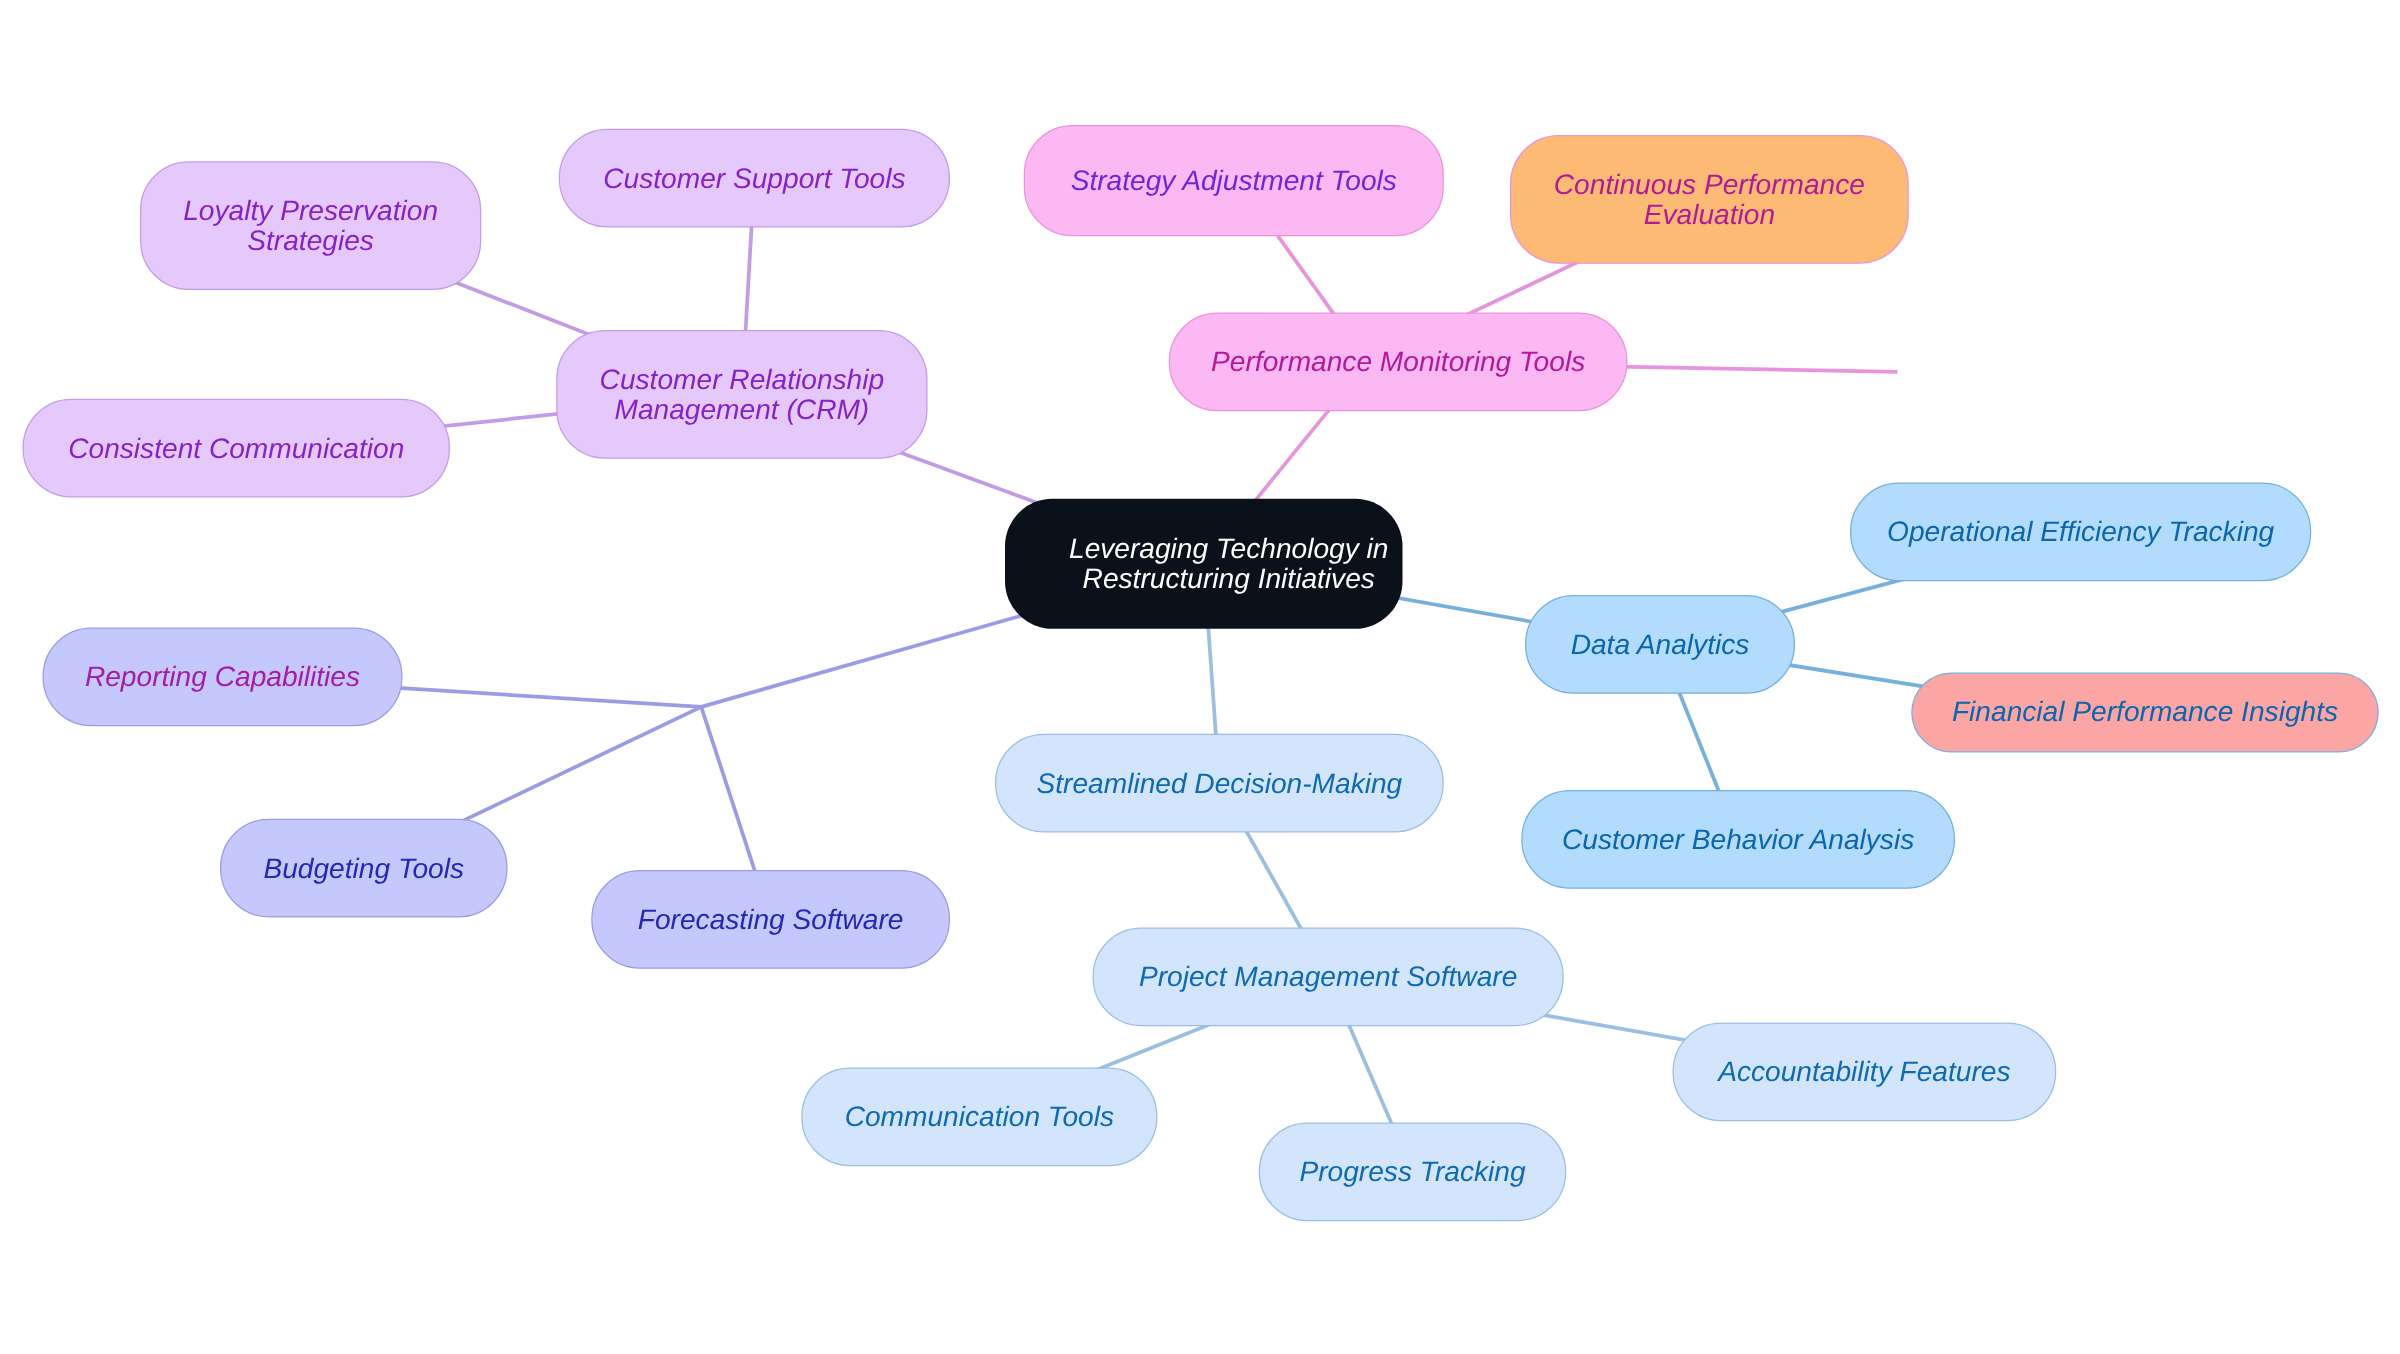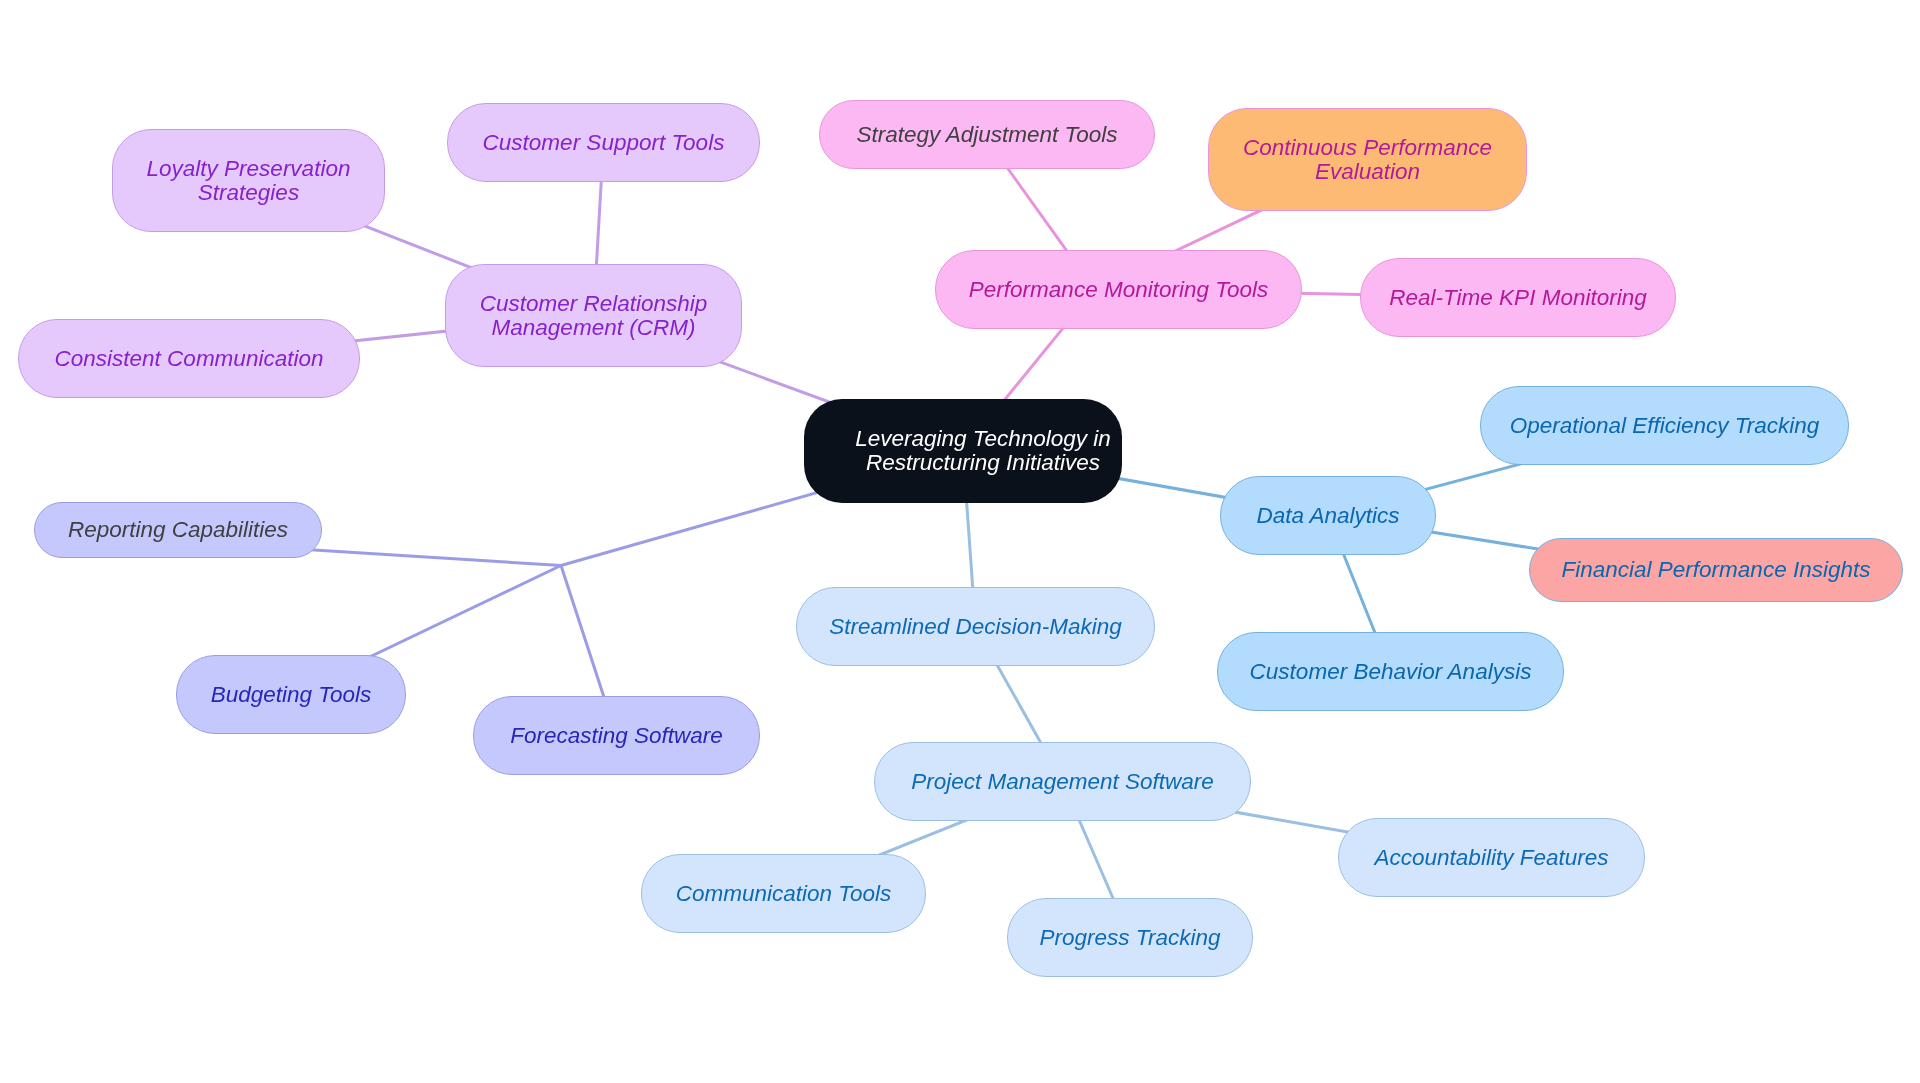--- a/index.html
+++ b/index.html
@@ -95,46 +95,43 @@
   <div class="node" style="left:447px;top:103px;width:313px;height:79px;background:#e6c9fc;color:#8622cb;border-color:#c39ce8">
     <span class="node-label">Customer Support Tools</span>
   </div>
   <div class="node" style="left:445px;top:264px;width:297px;height:103px;background:#e6c9fc;color:#8622cb;border-color:#c39ce8">
     <span class="node-label">Customer Relationship
 Management (CRM)</span>
   </div>
   <div class="node" style="left:18px;top:319px;width:342px;height:79px;background:#e6c9fc;color:#8622cb;border-color:#c39ce8">
     <span class="node-label">Consistent Communication</span>
   </div>
-  <div class="node" style="left:819px;top:100px;width:336px;height:69px;background:#fcb8f2;color:#404040;border-color:#e894dc">
+  <div class="node" style="left:819px;top:100px;width:336px;height:89px;background:#fcb8f2;color:#6d28d9;border-color:#e894dc">
     <span class="node-label">Strategy Adjustment Tools</span>
   </div>
   <div class="node" style="left:1208px;top:108px;width:319px;height:103px;background:#fdba74;color:#b31a99;border-color:#e894dc">
     <span class="node-label">Continuous Performance
 Evaluation</span>
   </div>
   <div class="node" style="left:935px;top:250px;width:367px;height:79px;background:#fcb8f2;color:#b31a99;border-color:#e894dc">
     <span class="node-label">Performance Monitoring Tools</span>
-  </div>
-  <div class="node" style="left:1360px;top:258px;width:316px;height:79px;background:#fcb8f2;color:#b31a99;border-color:#e894dc">
-    <span class="node-label">Real-Time KPI Monitoring</span>
   </div>
   <div class="node" style="left:1480px;top:386px;width:369px;height:79px;background:#b2dbfd;color:#0a66ae;border-color:#76b0dd">
     <span class="node-label">Operational Efficiency Tracking</span>
   </div>
   <div class="node" style="left:1220px;top:476px;width:216px;height:79px;background:#b2dbfd;color:#0a66ae;border-color:#76b0dd">
     <span class="node-label">Data Analytics</span>
   </div>
   <div class="node" style="left:1529px;top:538px;width:374px;height:64px;background:#fca5a5;color:#0a66ae;border-color:#76b0dd">
     <span class="node-label">Financial Performance Insights</span>
   </div>
   <div class="node" style="left:1217px;top:632px;width:347px;height:79px;background:#b2dbfd;color:#0a66ae;border-color:#76b0dd">
     <span class="node-label">Customer Behavior Analysis</span>
   </div>
-  <div class="node" style="left:34px;top:502px;width:288px;height:56px;background:#c5c8fd;color:#404040;border-color:#9a9ce6">
+  <div class="node" style="left:34px;top:502px;width:288px;height:79px;background:#c5c8fd;color:#a21caf;border-color:#9a9ce6">
     <span class="node-label">Reporting Capabilities</span>
   </div>
   <div class="node" style="left:176px;top:655px;width:230px;height:79px;background:#c5c8fd;color:#2626b8;border-color:#9a9ce6">
     <span class="node-label">Budgeting Tools</span>
   </div>
   <div class="node" style="left:473px;top:696px;width:287px;height:79px;background:#c5c8fd;color:#2626b8;border-color:#9a9ce6">
     <span class="node-label">Forecasting Software</span>
   </div>
   <div class="node" style="left:796px;top:587px;width:359px;height:79px;background:#d3e4fd;color:#0d6ab4;border-color:#9bbfe2">
     <span class="node-label">Streamlined Decision-Making</span>

